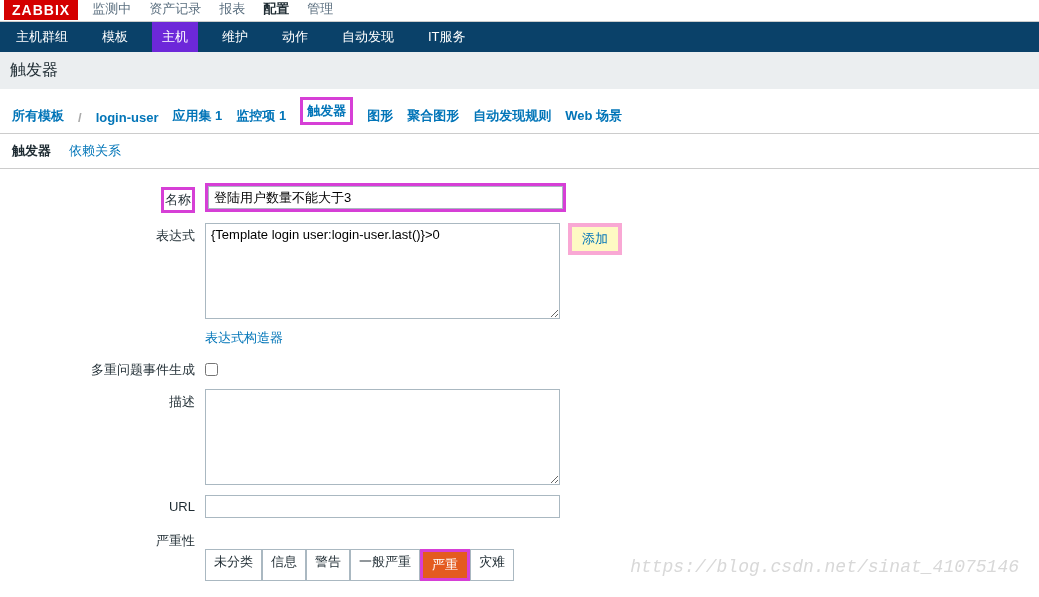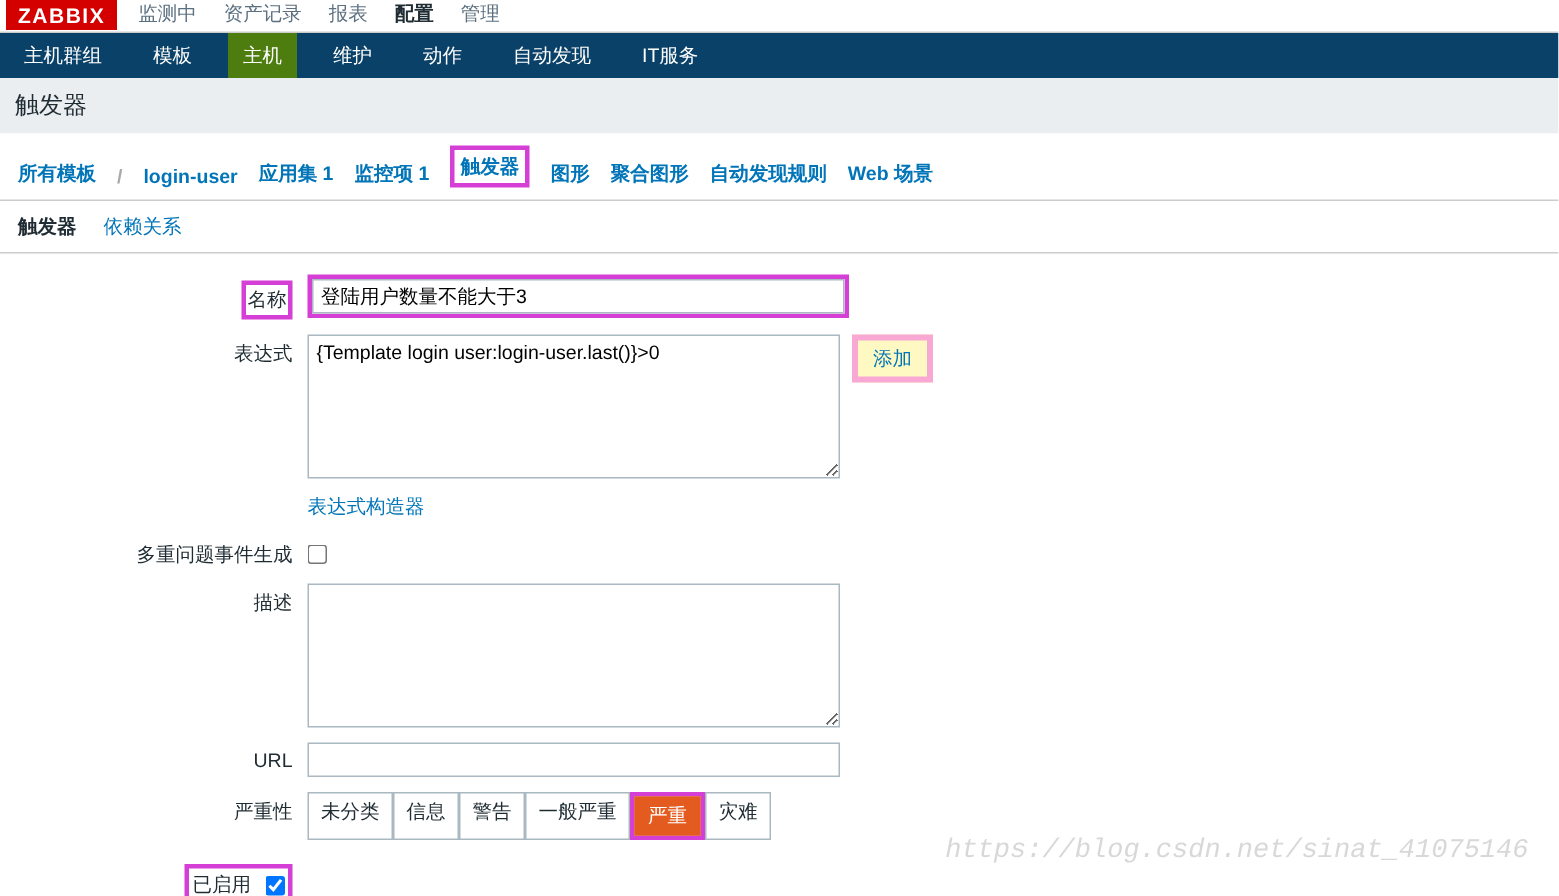--- a/index.html
+++ b/index.html
@@ -4,39 +4,39 @@
 <style>
 * { box-sizing: border-box; margin: 0; padding: 0; }
 body { font-family: Arial, "Microsoft YaHei", sans-serif; font-size: 13px; color: #1f2c33; background: #fff; }
 .topbar { display: flex; align-items: flex-start; background: #fff; height: 22px; padding-left: 4px; border-bottom: 1px solid #ccc; }
 .logo { background: #d40000; color: #fff; font-weight: bold; padding: 2px 8px; font-size: 14px; letter-spacing: 1px; margin-right: 14px; }
 .topmenu { display: flex; gap: 18px; }
 .topmenu span { color: #5c7080; font-size: 13px; cursor: pointer; }
 .topmenu span.active { color: #1f2c33; font-weight: bold; }
 .navbar { background: #0a4169; color: #fff; height: 30px; display: flex; align-items: center; padding-left: 6px; gap: 14px; }
 .navbar span { padding: 6px 10px; cursor: pointer; font-size: 13px; }
-.navbar span.active { background: #4d7c0f; }
+.navbar span.active { background: #6d28d9; }
 .page-title { background: #ebeef0; padding: 8px 10px; font-size: 16px; color: #1f2c33; }
 .breadcrumb { display: flex; gap: 14px; padding: 8px 12px; background: #fff; align-items: flex-end; font-size: 13px; font-weight: bold; }
 .breadcrumb a { color: #0275b8; text-decoration: none; cursor: pointer; }
 .breadcrumb .pipe { color: #aaa; }
 .highlight-box { border: 3px solid #d63fd6; padding: 2px 4px; }
 .subtabs { display: flex; gap: 18px; padding: 8px 12px; border-top: 1px solid #ccc; border-bottom: 1px solid #ccc; font-size: 13px; }
 .subtabs span { cursor: pointer; }
 .subtabs .active { color: #1f2c33; font-weight: bold; }
 .subtabs .inactive { color: #0275b8; }
 .form { padding: 14px 0 30px 0; }
 .form-row { display: flex; align-items: flex-start; margin-bottom: 10px; }
 .form-label { width: 205px; text-align: right; padding-right: 10px; padding-top: 4px; color: #1f2c33; font-size: 13px; }
 .form-field { display: flex; align-items: flex-start; gap: 8px; }
 input[type=text], textarea { border: 1px solid #aab8c1; padding: 3px 5px; font-family: inherit; font-size: 13px; width: 355px; background: #fff; }
 textarea { resize: both; }
 .btn { border: 4px solid #f9a8d4; background: #fef9c3; padding: 3px 10px; cursor: pointer; font-size: 13px; color: #0275b8; }
 .link { color: #0275b8; cursor: pointer; }
-.severity-group { display: flex; }
+.severity-group { display: flex; margin-top: 21px; }
 .sev-btn { border: 1px solid #aab8c1; padding: 3px 8px; cursor: pointer; font-size: 13px; background: #fff; }
 .sev-btn.selected { background: #e45b1f; color: #fff; border-color: #e45b1f; }
 .checkbox-row input { margin-top: 6px; }
 .watermark { position: fixed; bottom: 20px; right: 20px; color: #d8d8d8; font-size: 18px; font-family: "Courier New", monospace; font-style: italic; text-align: right; }
 .hl-name { border: 3px solid #d63fd6; padding: 1px; display: inline-flex; }
 .hl-sev { border: 3px solid #d63fd6; display: inline-block; }
 .hl-enabled { border: 3px solid #d63fd6; padding: 2px; display: inline-block; }
 </style>
 </head>
 <body>

